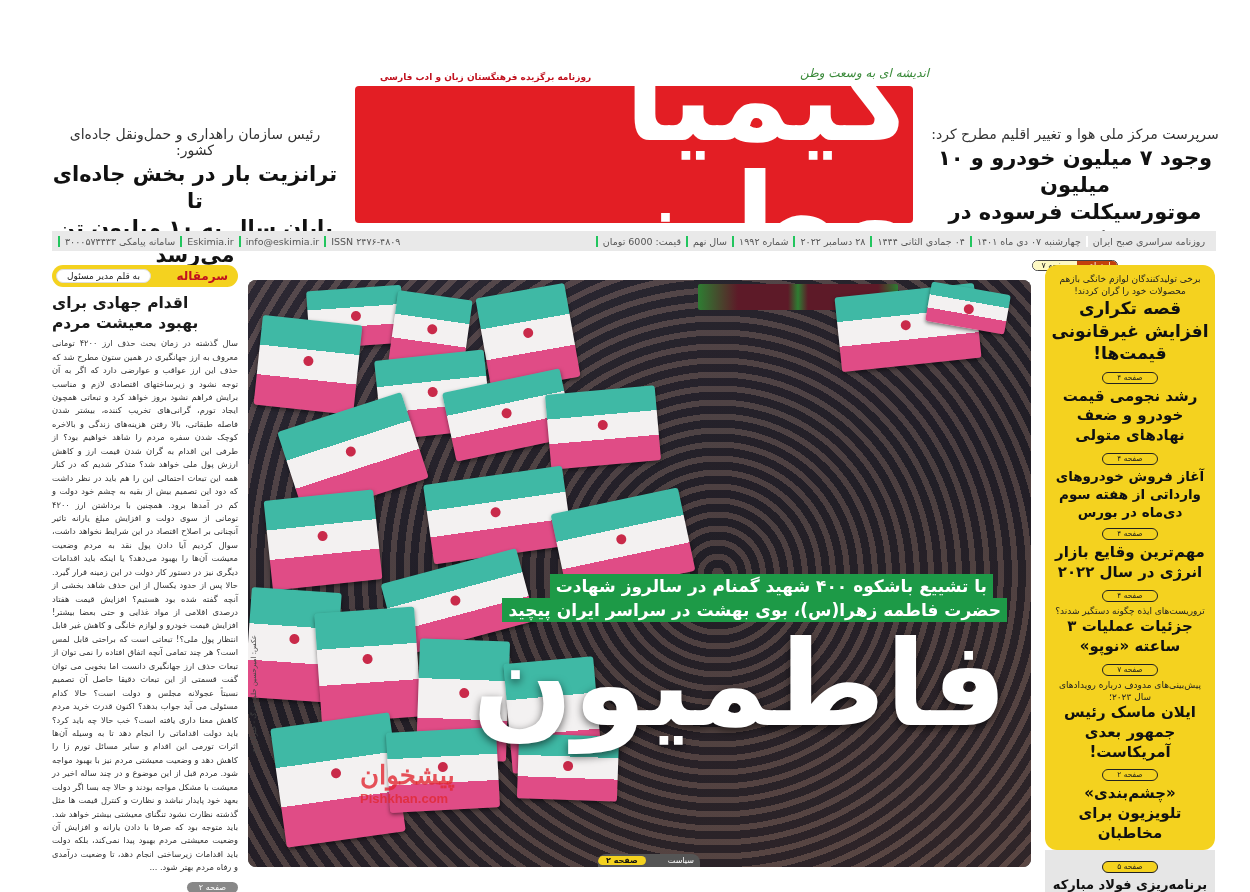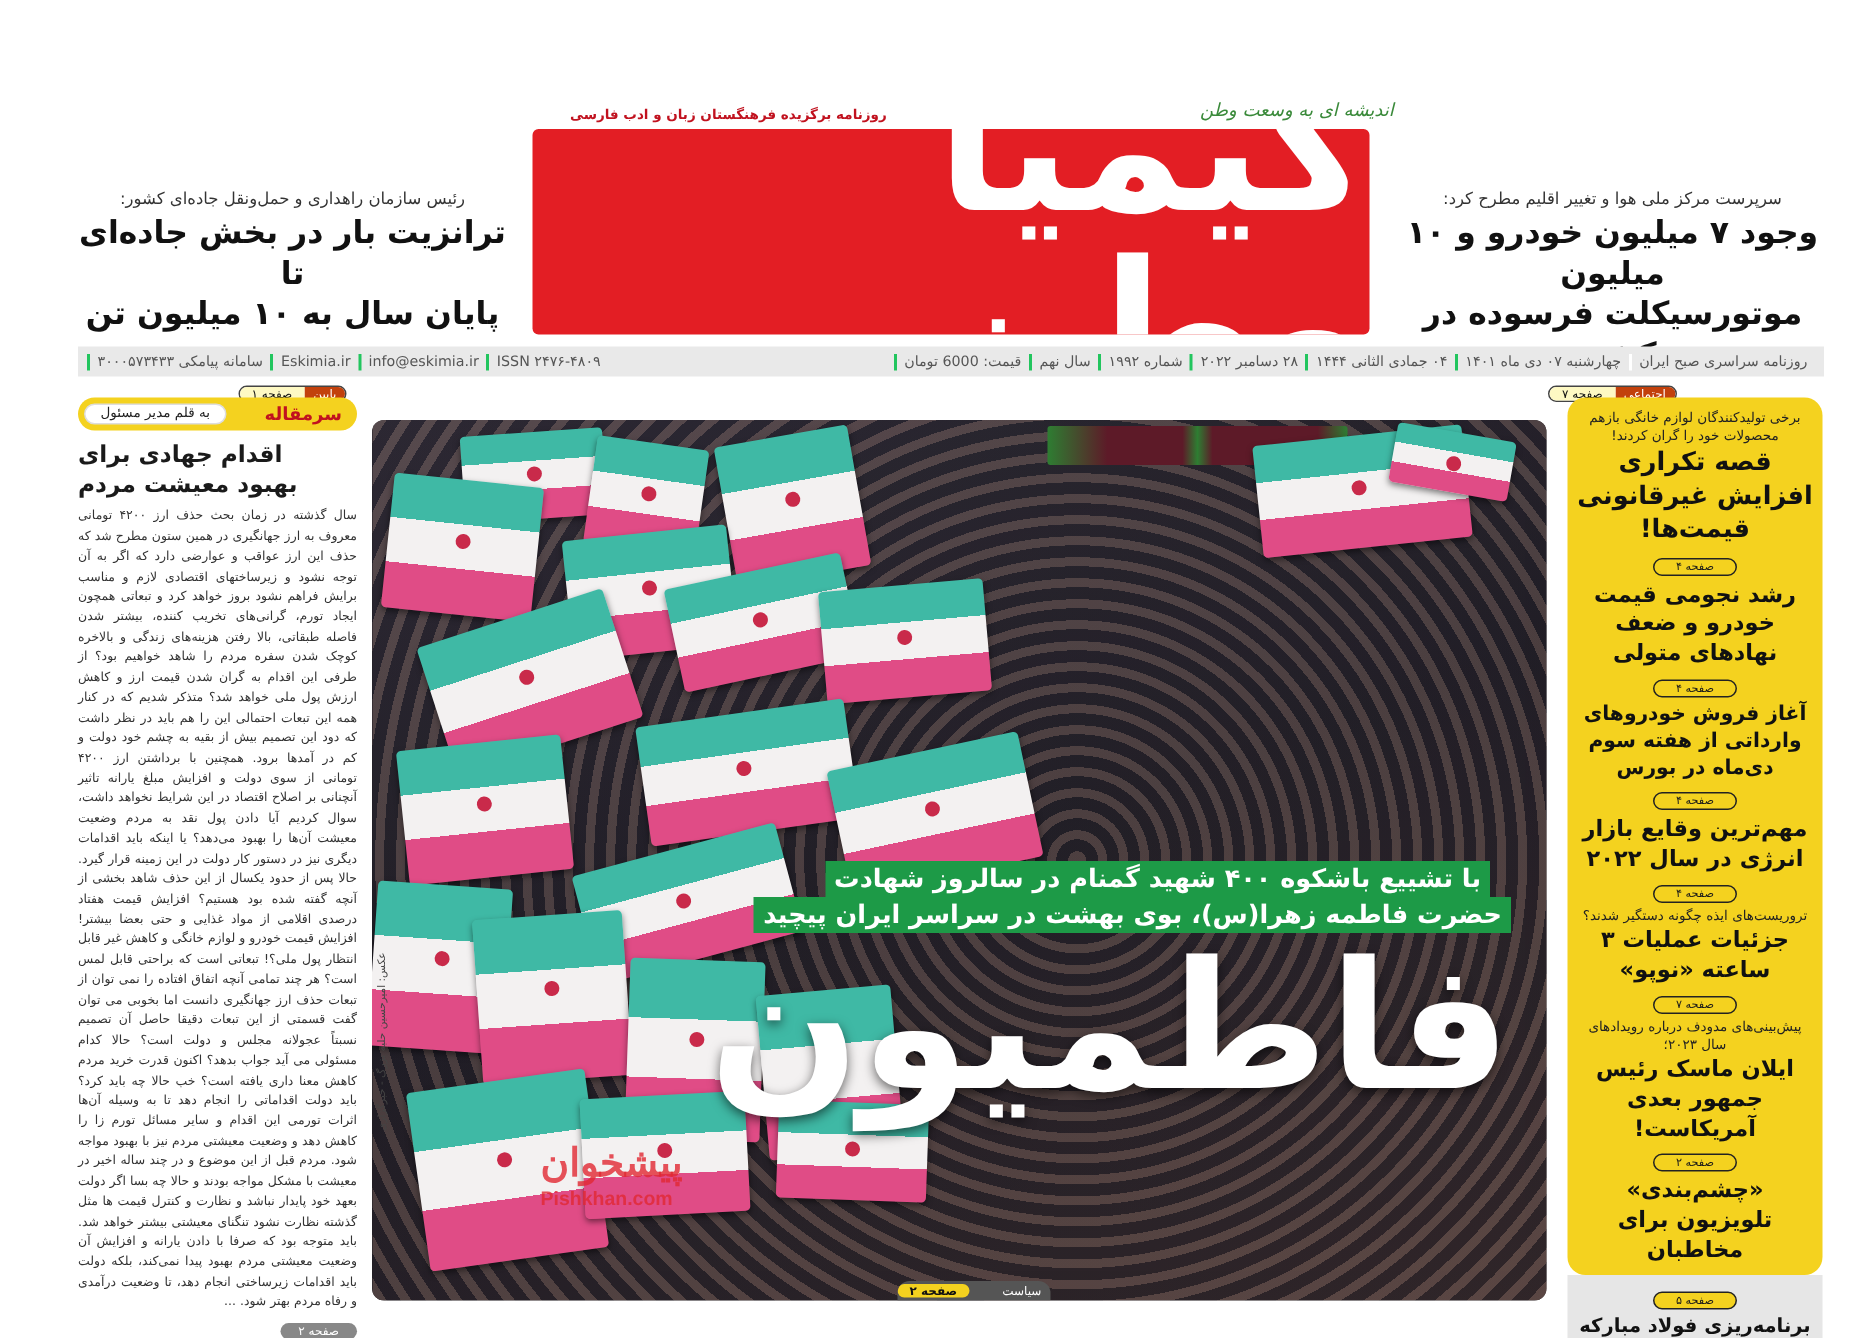--- a/index.html
+++ b/index.html
@@ -20,21 +20,21 @@
   }
   .tagline {
     left: 380px; top: 72px; font-size: 9px; color: #c1121f; font-weight: bold; direction: rtl;
   }
   .slogan {
     left: 800px; top: 66px; font-size: 12px; color: #3a8a3a; font-style: italic; font-family: "DejaVu Serif", serif;
   }
 
   
   .side-head { text-align: center; }
-  .side-head .kicker { font-size: 11px; color: #333; margin-bottom: 3px; }
+  .side-head .kicker { font-size: 14px; color: #333; margin-bottom: 3px; }
   .side-head .title { font-size: 21px; font-weight: bold; line-height: 1.28; color: #111; }
   .pill {
     display: inline-flex; align-items: center; border-radius: 9px; overflow: hidden; font-size: 8px;
     border: 1px solid #444; margin-top: 4px; height: 11px;
   }
   .pill .sec { background: #c2410c; color: #fff; padding: 0 6px; line-height: 11px; }
   .pill .pg { background: #fef9c3; color: #111; padding: 0 8px; line-height: 11px; font-weight: normal; }
 
   
   .infobar {

